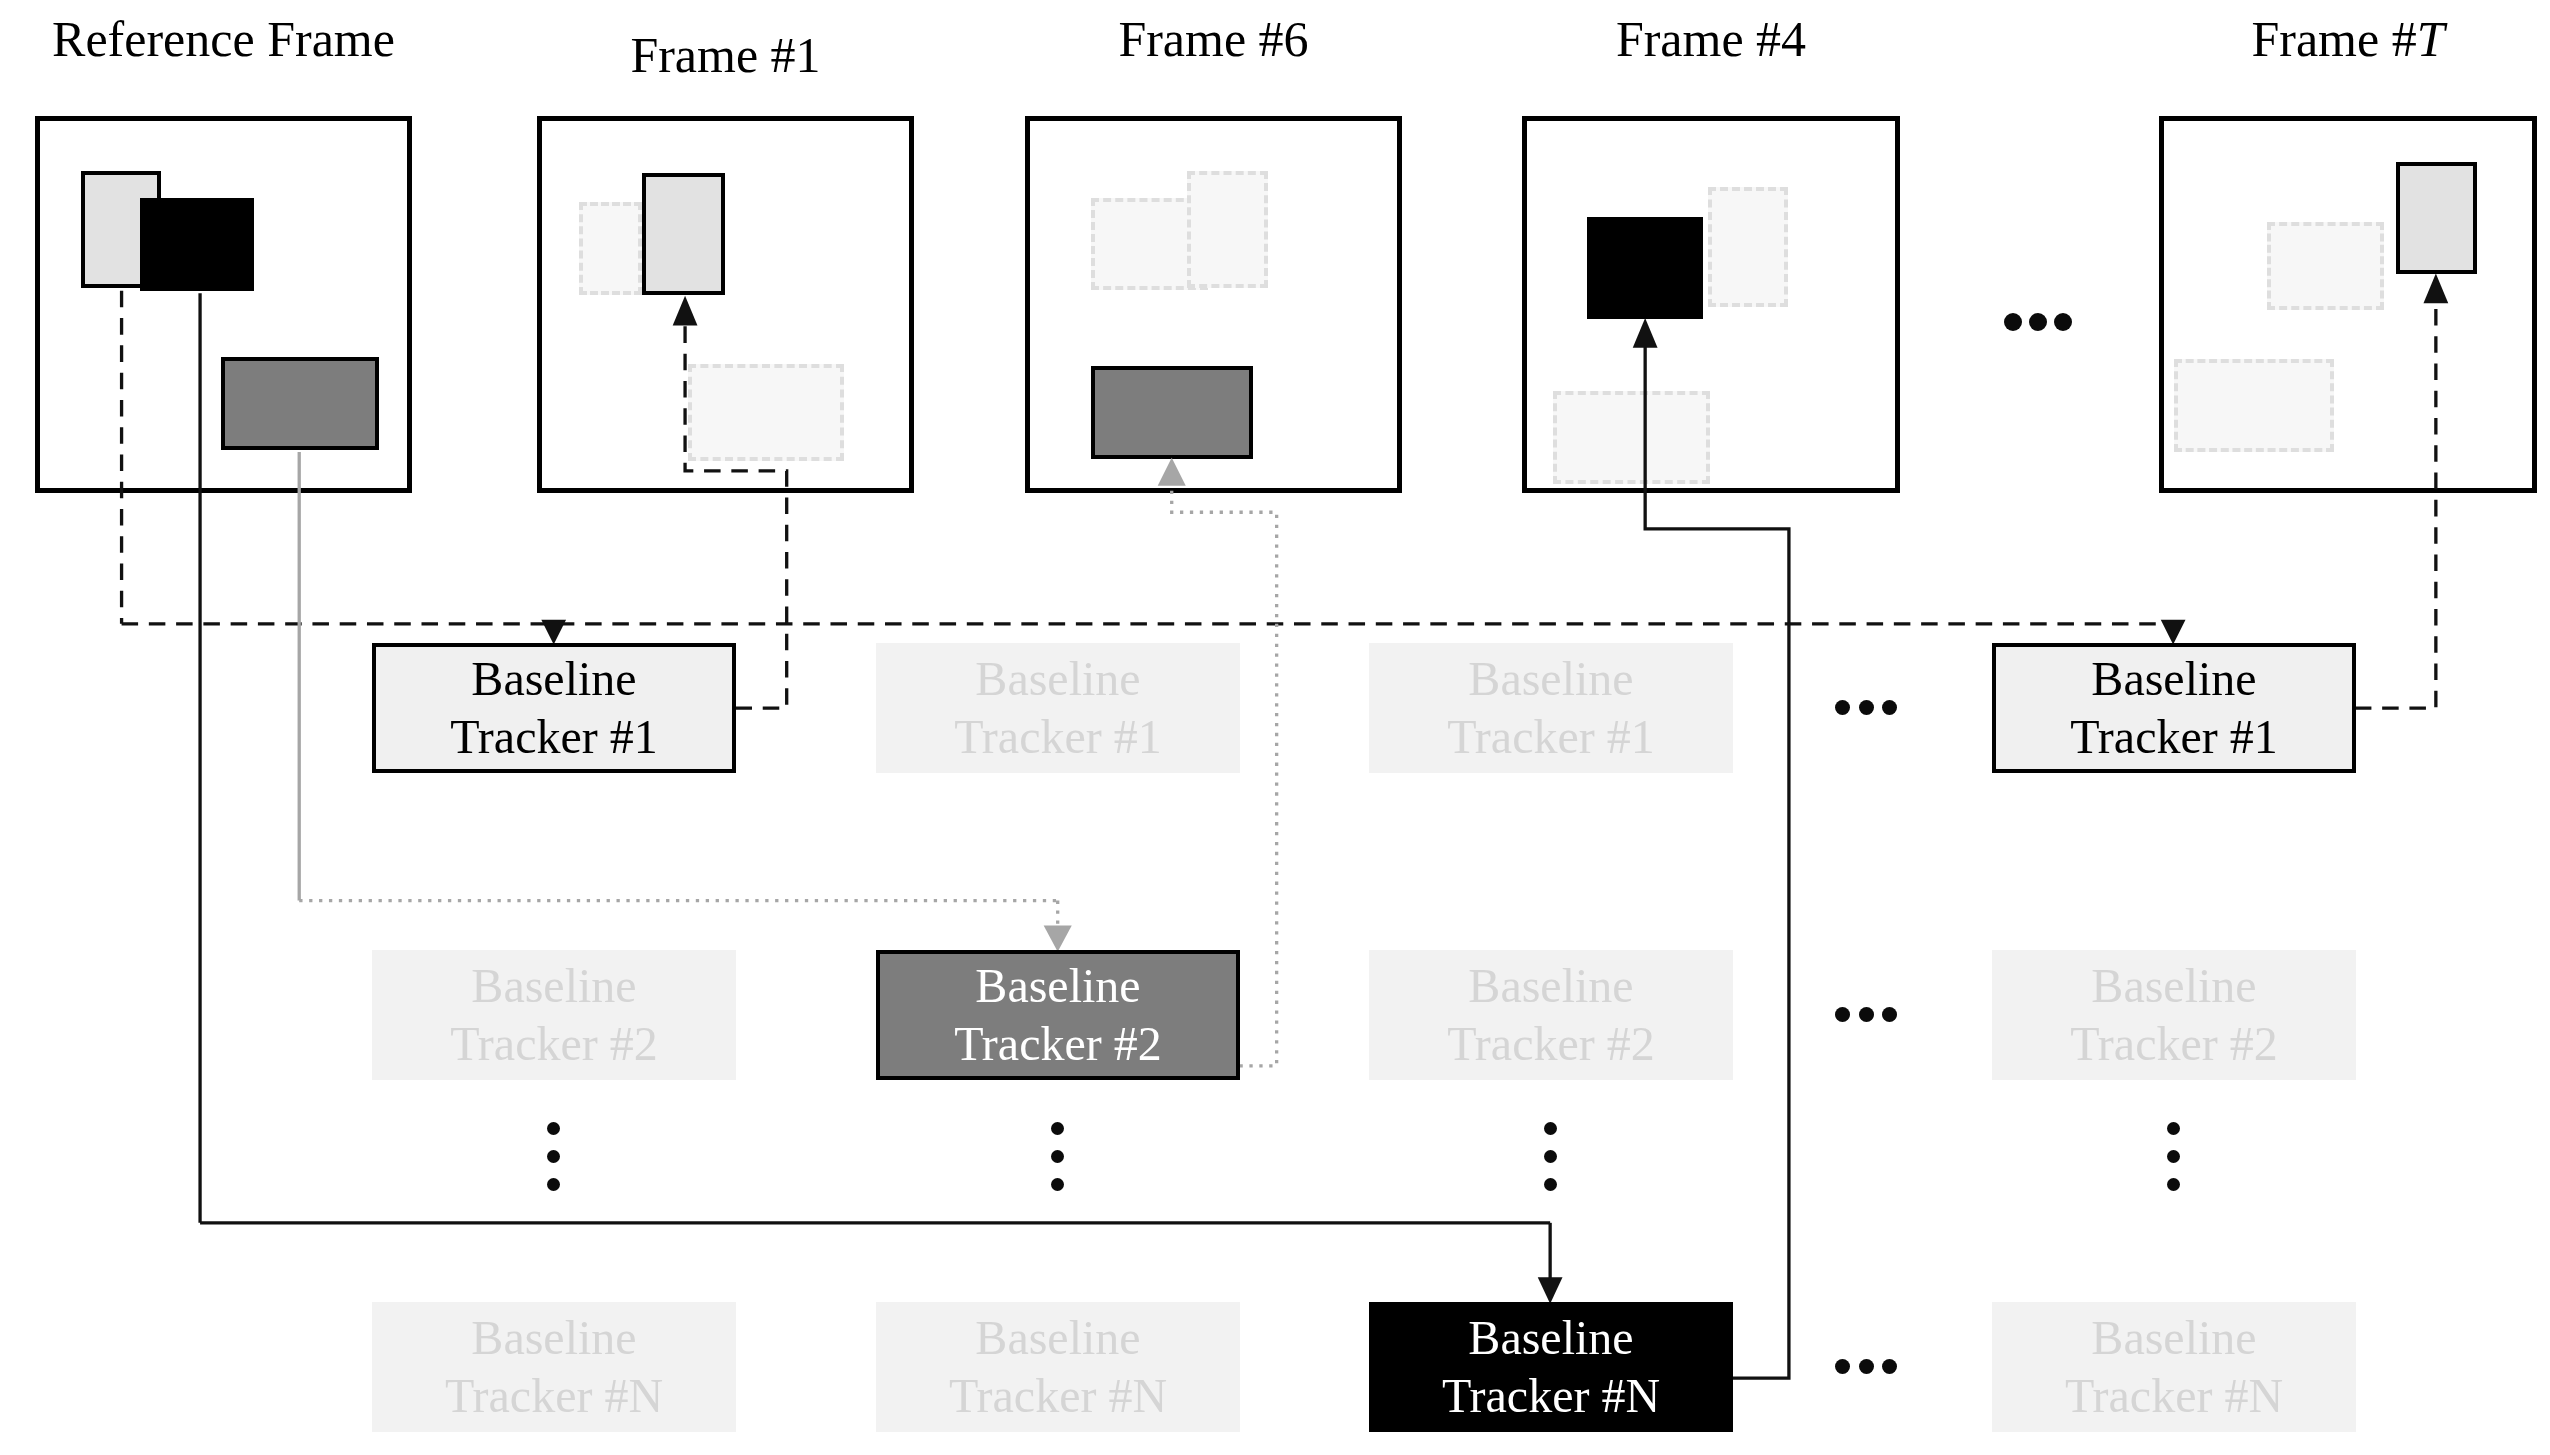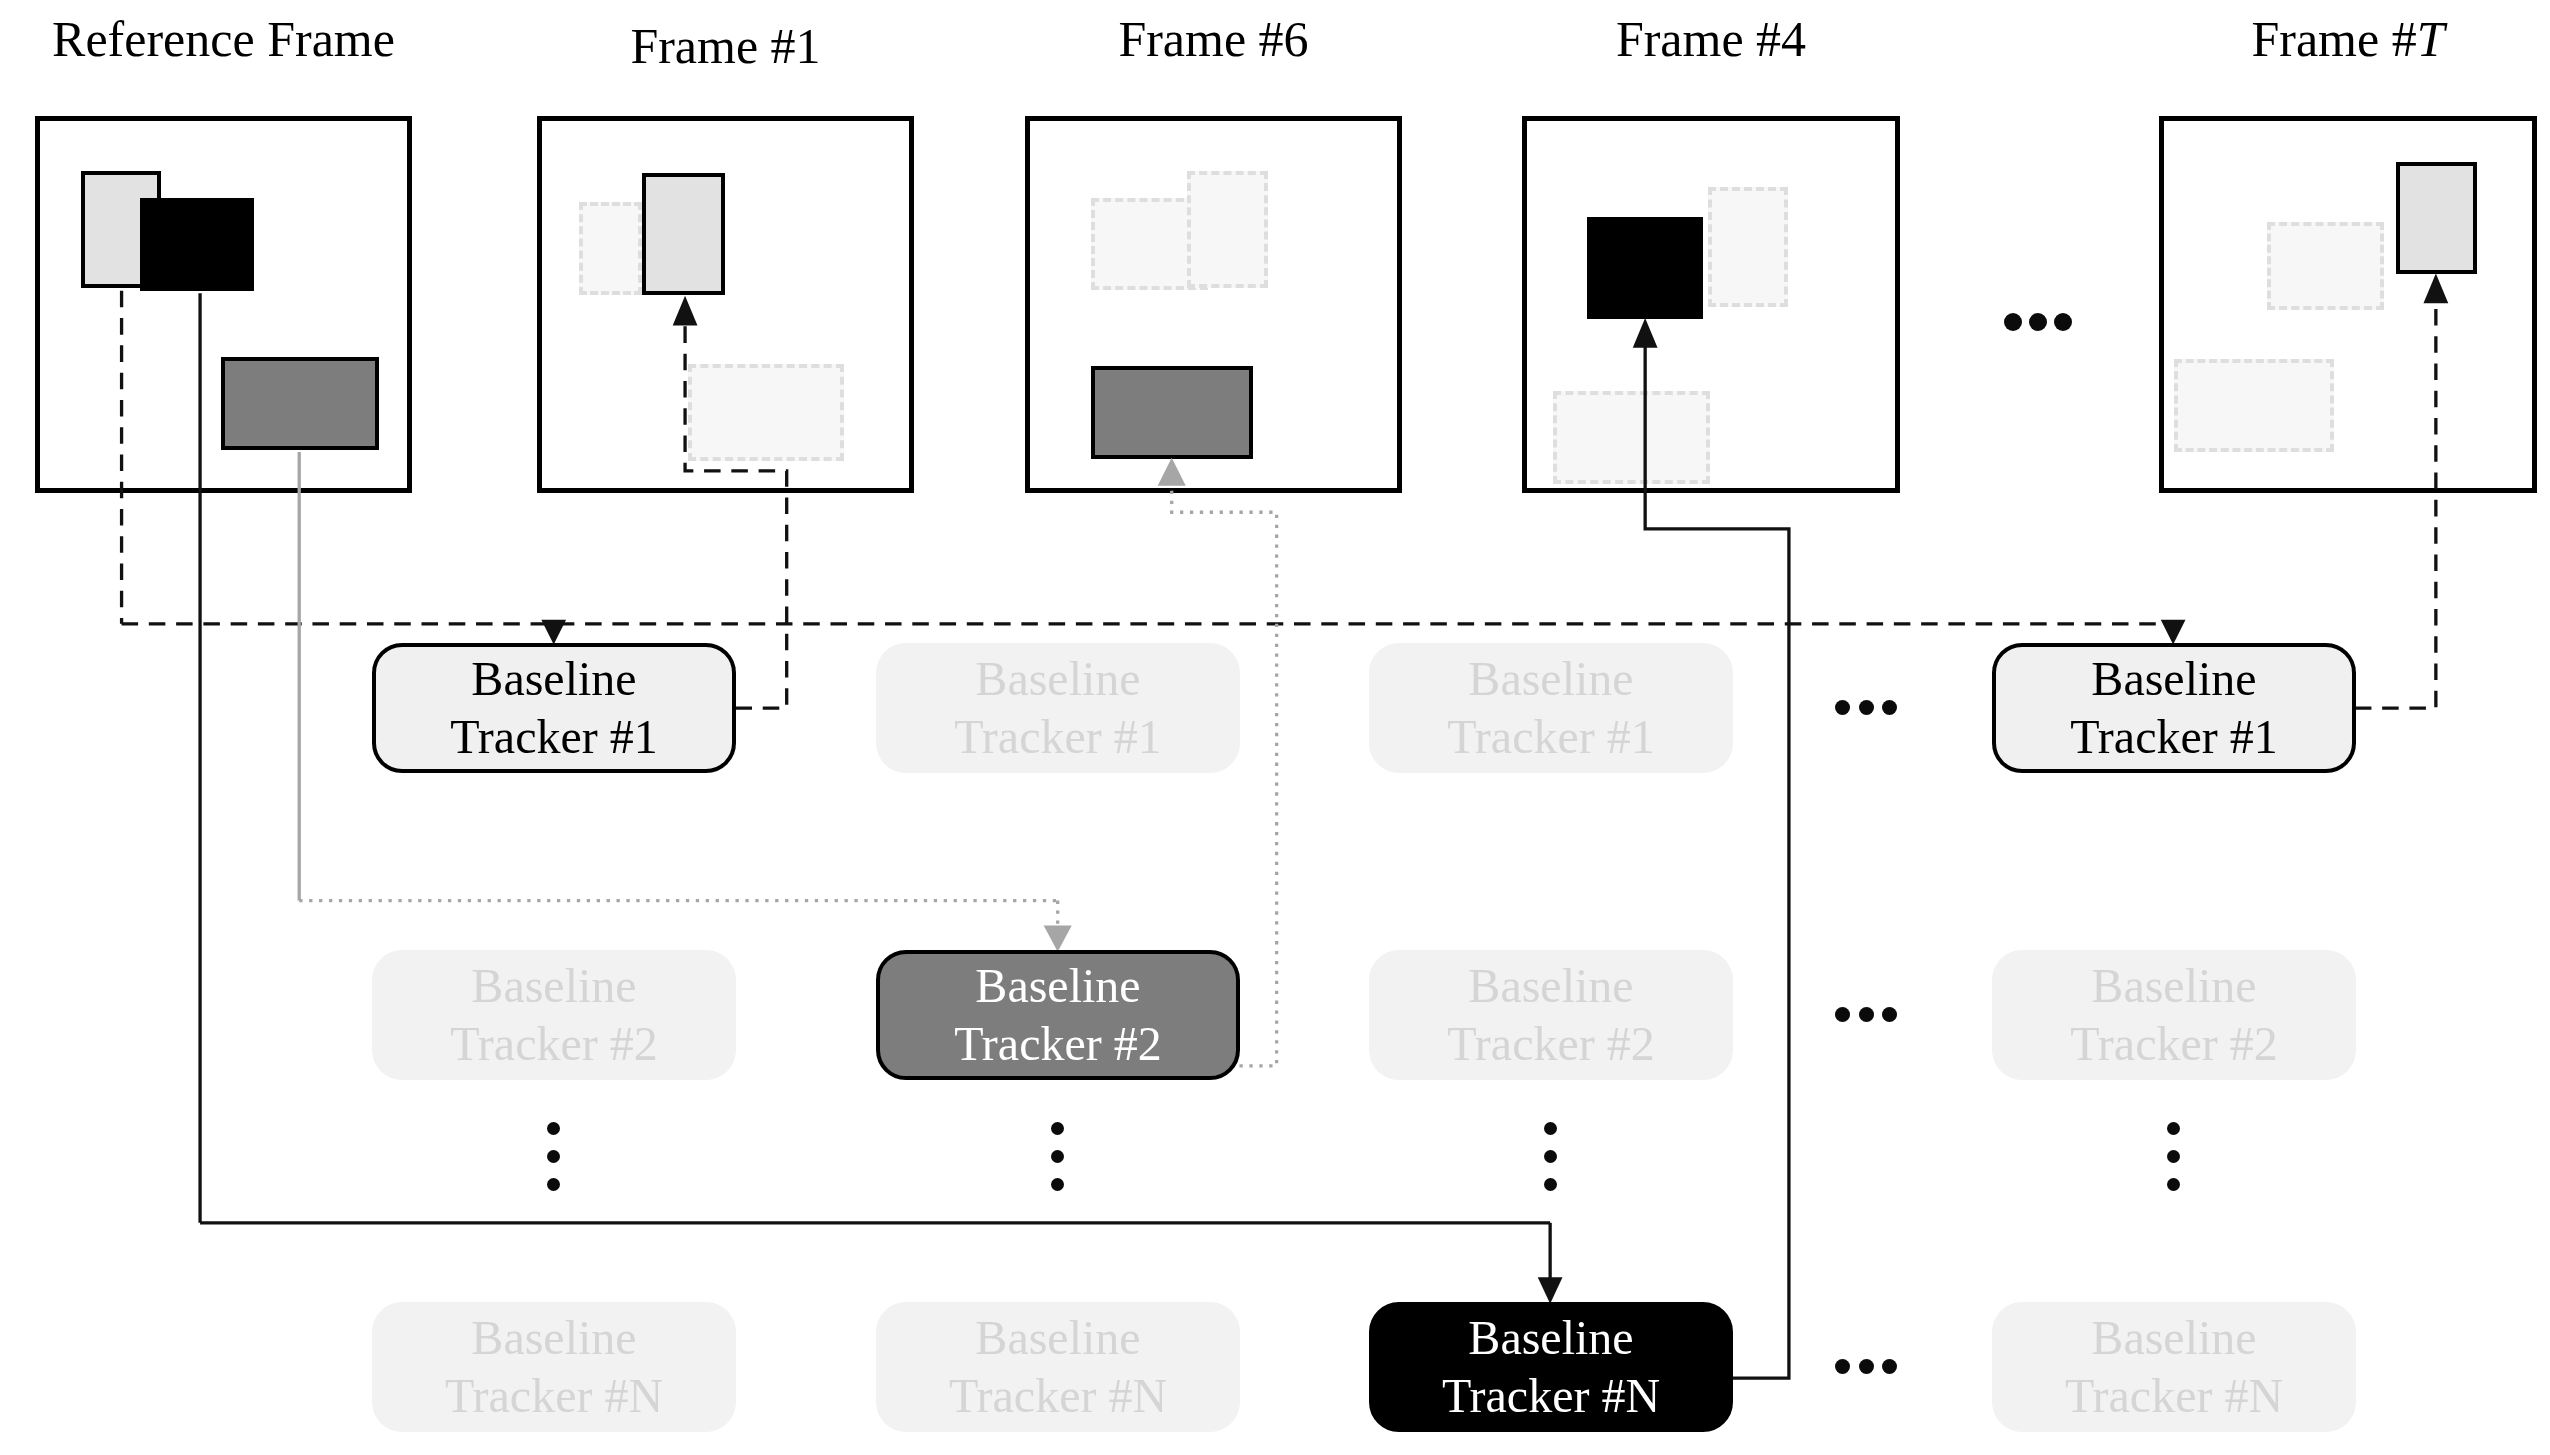--- a/index.html
+++ b/index.html
@@ -12,34 +12,34 @@
   .frame-title .ivar{font-style:italic;}
   
   .obj{border:4.1px solid #000;}
   .obj-light{background:#e2e2e2;}
   .obj-black{background:#000;}
   .obj-gray{background:#7d7d7d;}
   .ghost{border:4.1px dashed #dedede;background:#f7f7f7;}
   
   .tracker{width:364px;height:130px;display:flex;flex-direction:column;
            align-items:center;justify-content:center;text-align:center;
-           font-size:48px;line-height:58px;border-radius:30px;}
+           font-size:48px;line-height:58px;}
   .tracker-active1{background:#f0f0f0;border:4.1px solid #000;color:#000;}
   .tracker-active2{background:#7d7d7d;border:4.1px solid #000;color:#fff;}
   .tracker-activeN{background:#000;border:4.1px solid #000;color:#fff;}
   .tracker-faded{background:#f2f2f2;border:none;color:#d5d5d5;}
   
   .dot{position:absolute;border-radius:50%;background:#0b0b0b;}
   svg.wires{position:absolute;left:0;top:0;pointer-events:none;}
 </style>
 </head>
 <body>
 
 <div class="abs frame-title" style="left:35px;top:11.6px;width:377px"><span>Reference Frame</span><span class="ivar"></span></div>
-<div class="abs frame-title" style="left:537px;top:19px;width:377px"><span>Frame #1</span><span class="ivar"></span></div>
+<div class="abs frame-title" style="left:537px;top:28px;width:377px"><span>Frame #1</span><span class="ivar"></span></div>
 <div class="abs frame-title" style="left:1025px;top:11.6px;width:377px"><span>Frame #6</span><span class="ivar"></span></div>
 <div class="abs frame-title" style="left:1522px;top:11.6px;width:378px"><span>Frame #4</span><span class="ivar"></span></div>
 <div class="abs frame-title" style="left:2159px;top:11.6px;width:378px"><span>Frame #</span><span class="ivar">T</span></div>
 
 <div class="abs frame" style="left:35px;top:116px;width:377px;height:377px"></div>
 <div class="abs frame" style="left:537px;top:116px;width:377px;height:377px"></div>
 <div class="abs frame" style="left:1025px;top:116px;width:377px;height:377px"></div>
 <div class="abs frame" style="left:1522px;top:116px;width:378px;height:377px"></div>
 <div class="abs frame" style="left:2159px;top:116px;width:378px;height:377px"></div>
 

